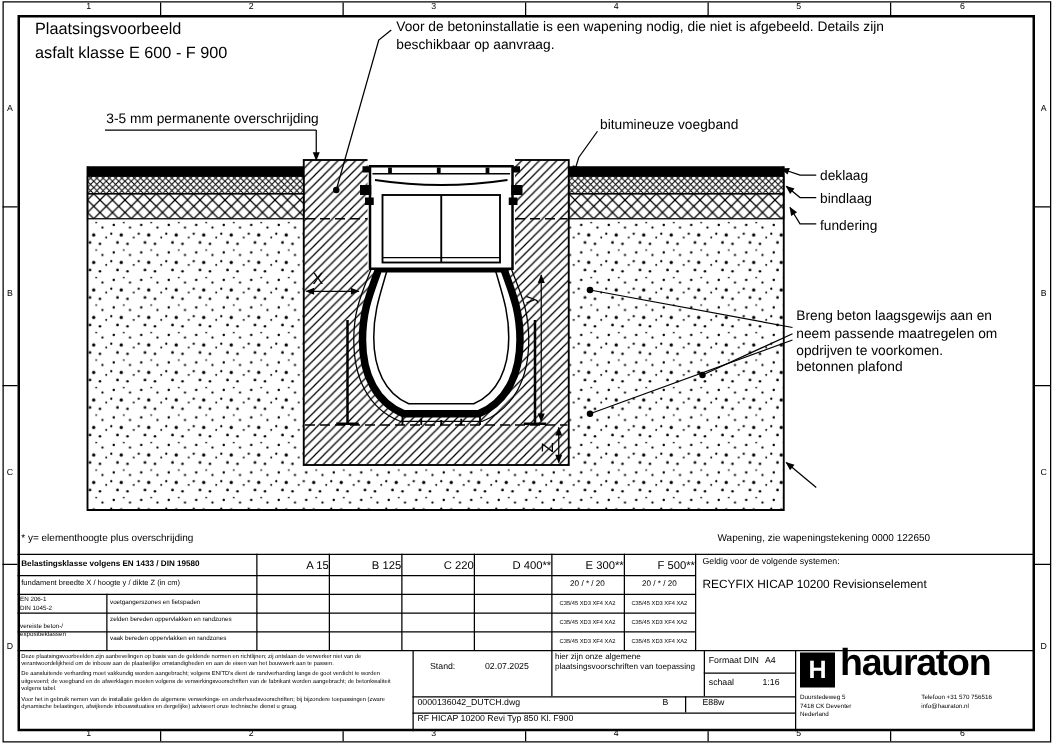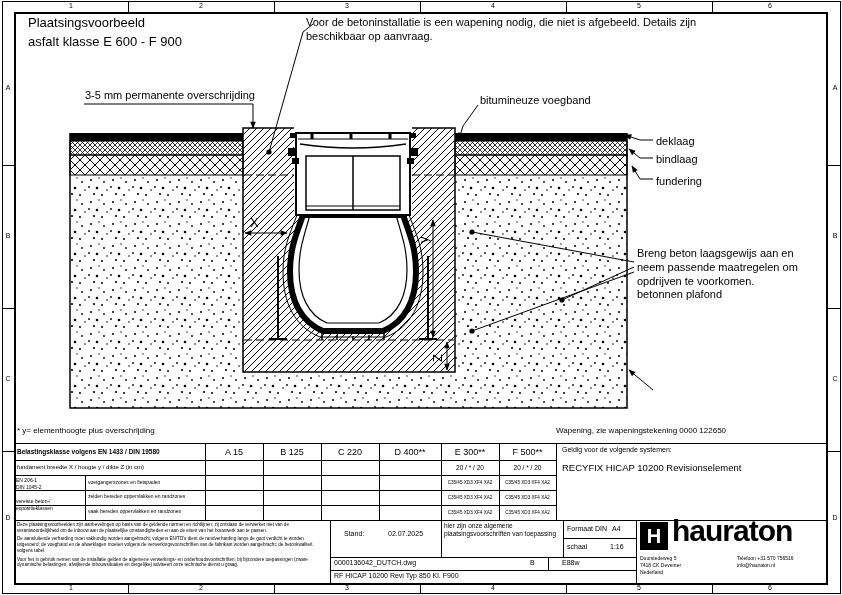--- a/index.html
+++ b/index.html
@@ -9,21 +9,21 @@
   .outer-border{position:absolute;left:2px;top:1px;width:837px;height:591px;border:1px solid #000}
   .inner-frame{position:absolute;left:14px;top:12px;width:814px;height:573px;border:2px solid #000;box-sizing:border-box}
   .hl{position:absolute;height:1px;background:#000}
   .vl{position:absolute;width:1px;background:#000}
   .tick-num{position:absolute;width:20px;text-align:center;font-size:7px}
   .tick-let{position:absolute;width:10px;text-align:center;font-size:7px}
   .lbl{position:absolute;font-size:11px;line-height:1.25;white-space:pre-line}
   .title{font-size:13px;line-height:1.45}
   .fn{position:absolute;font-size:8px}
   .t-head{position:absolute;font-size:6.5px;font-weight:bold}
-  .t-class{position:absolute;font-size:9px;text-align:center}
+  .t-class{position:absolute;font-size:9px;text-align:right}
   .t-dim{position:absolute;font-size:6.5px;text-align:center}
   .t-sm{position:absolute;font-size:5px;line-height:1.3;white-space:pre-line}
   .t-val{position:absolute;font-size:4.6px;text-align:center}
   .t-7{position:absolute;font-size:7px}
   .micro{position:absolute;font-size:4.6px;line-height:1.25;width:308px}
   .micro p{margin:0 0 3px 0}
   .logo-box{position:absolute;background:#000;color:#fff;text-align:center;
             font-weight:bold}
   .brand{position:absolute;font-size:30px;font-weight:bold;letter-spacing:-1px}
   .addr{position:absolute;font-size:5px;line-height:1.35;white-space:pre-line}
@@ -172,33 +172,33 @@
       <polyline points="653,179 640,179 632,166" marker-end="url(#arr)"></polyline>
       <polyline points="634,262 472,232" marker-end="url(#dot)"></polyline>
       <polyline points="634,267 562,300" marker-end="url(#dot)"></polyline>
       <polyline points="634,272 472,331" marker-end="url(#dot)"></polyline>
       <polyline points="653,390 629,370" marker-end="url(#arr)"></polyline>
     </g>
   </svg>
 
   <div class="lbl title" style="left:28px;top:14px">Plaatsingsvoorbeeld
 asfalt klasse E 600 - F 900</div>
-  <div class="lbl" style="left:306px;top:16px;width:460px">Voor de betoninstallatie is een wapening nodig, die niet is afgebeeld. Details zijn
+  <div class="lbl" style="left:317px;top:16px;width:460px">Voor de betoninstallatie is een wapening nodig, die niet is afgebeeld. Details zijn
 beschikbaar op aanvraag.</div>
   <div class="lbl" style="left:85px;top:89px">3-5 mm permanente overschrijding</div>
   <div class="lbl" style="left:480px;top:94px">bitumineuze voegband</div>
   <div class="lbl" style="left:656px;top:135px">deklaag</div>
   <div class="lbl" style="left:656px;top:153px">bindlaag</div>
   <div class="lbl" style="left:656px;top:175px">fundering</div>
   <div class="lbl" style="left:637px;top:247px">Breng beton laagsgewijs aan en
 neem passende maatregelen om
 opdrijven te voorkomen.
 betonnen plafond</div>
   <div class="fn" style="left:17px;top:426px">* y= elementhoogte plus overschrijding</div>
-  <div class="fn" style="left:556px;top:426px">Wapening, zie wapeningstekening 0000 122650</div>
+  <div class="fn" style="left:574px;top:426px">Wapening, zie wapeningstekening 0000 122650</div>
 
   <div class="hl" style="left:14px;top:443px;width:814px"></div>
   <div class="hl" style="left:14px;top:460px;width:542px"></div>
   <div class="hl" style="left:14px;top:475px;width:542px"></div>
   <div class="hl" style="left:14px;top:490px;width:542px"></div>
   <div class="hl" style="left:14px;top:505px;width:542px"></div>
   <div class="hl" style="left:14px;top:520px;width:814px"></div>
   <div class="vl" style="left:205px;top:443px;height:77px"></div>
   <div class="vl" style="left:263px;top:443px;height:77px"></div>
   <div class="vl" style="left:321px;top:443px;height:77px"></div>

